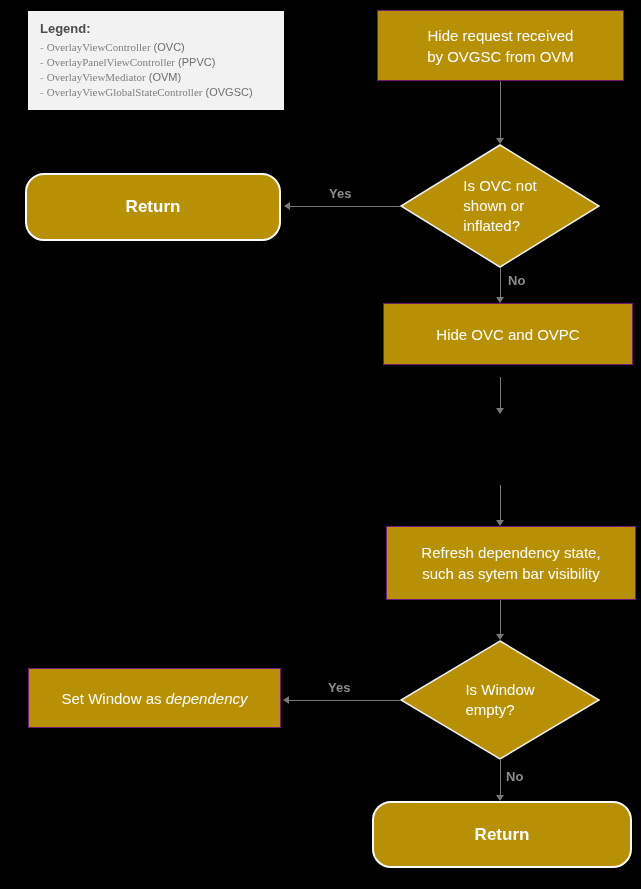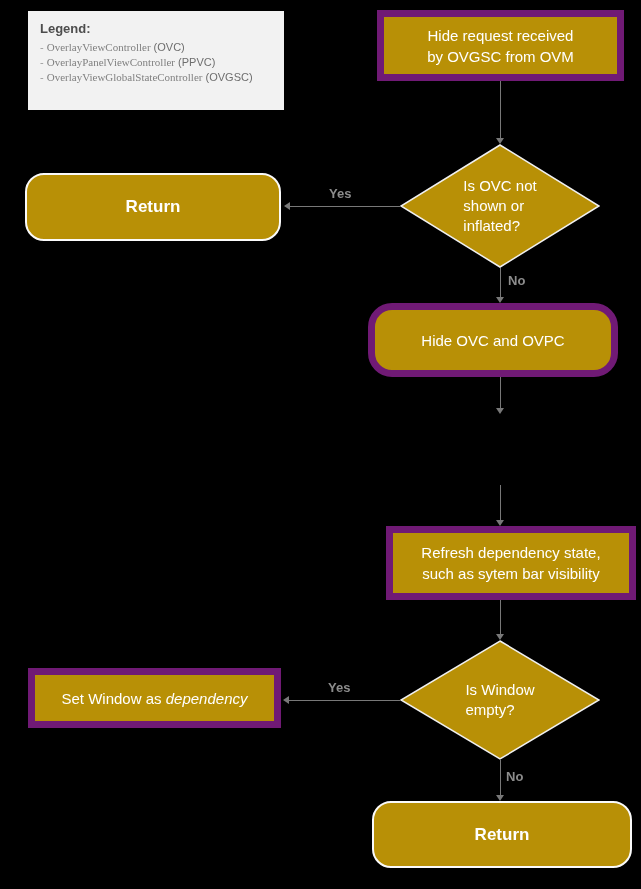--- a/index.html
+++ b/index.html
@@ -13,21 +13,21 @@
     background:#f2f2f2;box-sizing:border-box;padding:10px 12px 8px 12px;
   }
   .legend-title{font-size:13px;font-weight:bold;color:#4d4d4d;margin-bottom:4px;}
   .legend-item{font-size:11px;color:#7d7d7d;line-height:15px;white-space:nowrap;}
   .legend-item::before{content:"- ";color:#9a9a9a;}
   .legend-item .code{font-family:Liberation Serif, serif;color:#808080;}
   .legend-item .abbr{font-family:"Liberation Sans",sans-serif;color:#6e6e6e;}
   
   .node{
     position:absolute;box-sizing:border-box;
-    background:#b89006;border:7px solid #701a75;
+    background:#b89006;border:1px solid #701a75;
     color:#fff;font-size:15px;line-height:1.4;text-align:center;
     display:flex;align-items:center;justify-content:center;
     white-space:pre-line;
   }
   .node.rounded{border-radius:19px;border-width:2px;border-color:#fafafa;font-weight:bold;font-size:17px;}
   .diamond{position:absolute;}
   .diamond svg{display:block;}
   .diamond .dtext{
     position:absolute;left:0;top:0;right:0;bottom:0;
     display:flex;align-items:center;justify-content:center;
@@ -53,20 +53,24 @@
     <div class="legend-title">Legend:</div>
     <div class="legend-item">
       <span class="code">OverlayViewController</span>
       <span class="abbr">(OVC)</span>
     </div>
     <div class="legend-item">
       <span class="code">OverlayPanelViewController</span>
       <span class="abbr">(PPVC)</span>
     </div>
     <div class="legend-item">
+      <span class="code">OverlayViewMediator</span>
+      <span class="abbr">(OVM)</span>
+    </div>
+    <div class="legend-item">
       <span class="code">OverlayViewGlobalStateController</span>
       <span class="abbr">(OVGSC)</span>
     </div>
   </div>
 
   <div class="node" style="left:377px;top:10px;width:247px;height:71px;">Hide request received
 by OVGSC from OVM</div>
 
   <div class="vline" style="left:500px;top:81px;height:57px;"></div>
   <div class="arr-down" style="left:496px;top:138px;"></div>
@@ -83,21 +87,21 @@
   <div class="hline" style="left:290px;top:206px;width:111px;"></div>
   <div class="arr-left" style="left:284px;top:202px;"></div>
   <div class="edge-label" style="left:329px;top:186px;">Yes</div>
 
   <div class="node rounded" style="left:25px;top:173px;width:256px;height:68px;">Return</div>
 
   <div class="vline" style="left:500px;top:268px;height:29px;"></div>
   <div class="arr-down" style="left:496px;top:297px;"></div>
   <div class="edge-label" style="left:508px;top:273px;">No</div>
 
-  <div class="node" style="left:368px;top:303px;width:250px;height:74px;border-radius:24px;">Hide OVC and OVPC</div>
+  <div class="node" style="left:383px;top:303px;width:250px;height:62px;">Hide OVC and OVPC</div>
 
   <div class="vline" style="left:500px;top:377px;height:31px;"></div>
   <div class="arr-down" style="left:496px;top:408px;"></div>
 
 
   <div class="vline" style="left:500px;top:485px;height:35px;"></div>
   <div class="arr-down" style="left:496px;top:520px;"></div>
 
   <div class="node" style="left:375px;top:526px;width:250px;height:74px;margin-left:11px;">Refresh dependency state,
 such as sytem bar visibility</div>

